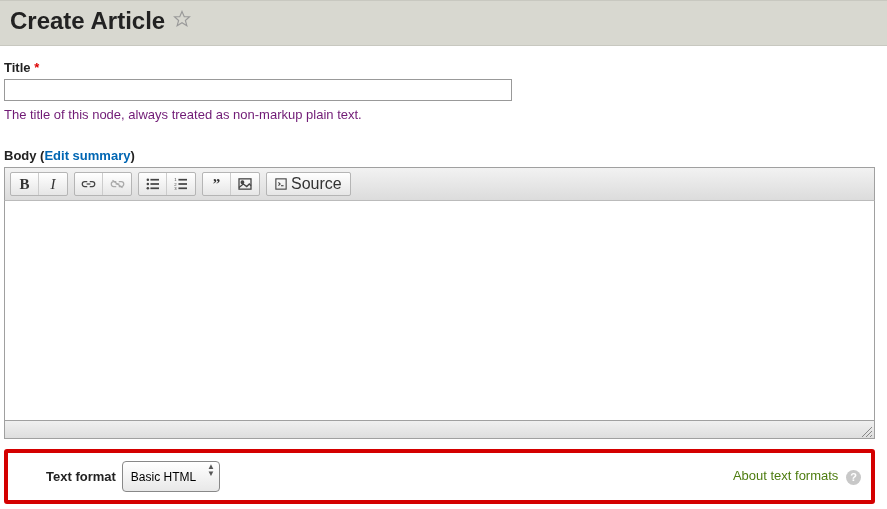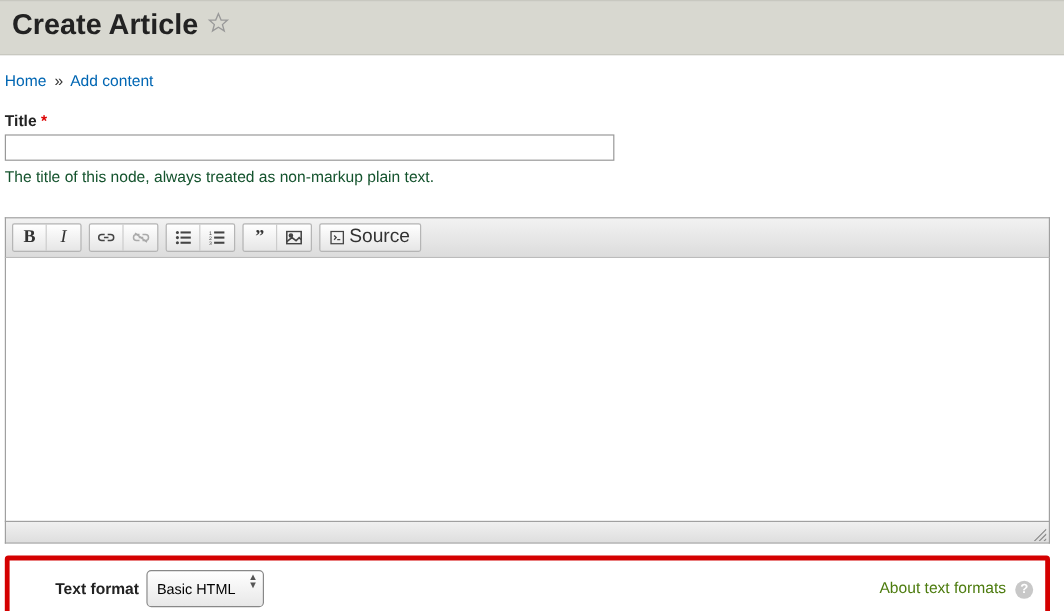--- a/index.html
+++ b/index.html
@@ -47,21 +47,21 @@
   .required { color: #d00; }
   .title-input {
     width: 508px;
     height: 22px;
     border: 1px solid #999;
     background: #fff;
     padding: 2px 4px;
     font-size: 13px;
   }
   .hint {
-    color: #14532d;
+    color: #701a75;
     margin-top: 6px;
     margin-bottom: 26px;
   }
   .summary-link { color: #0066b3; text-decoration: none; }
   .editor-wrap {
     margin-top: 4px;
   }
   .toolbar {
     border: 1px solid #a0a0a0;
     border-bottom: 1px solid #bbb;
@@ -168,32 +168,30 @@
   <h1 class="page-title">Create Article</h1>
   <span class="star-icon">
     <svg width="18" height="18" viewBox="0 0 24 24" fill="none" stroke="#999" stroke-width="1.5">
       <polygon points="12,2 15,9 22,9 16.5,14 18.5,21 12,17 5.5,21 7.5,14 2,9 9,9"></polygon>
     </svg>
   </span>
 </div>
 
 <div class="content">
 
-  <div class="breadcrumb">
-    <a href="#">Home</a>
-    <span class="sep">»</span>
-    <a href="#">Add content</a>
-  </div>
 
   <label class="field-label">
     <span>Title</span> <span class="required">*</span>
   </label>
   <input type="text" class="title-input" value="" style="">
   <div class="hint">The title of this node, always treated as non-markup plain text.</div>
 
+  <label class="field-label">
+    <span>Body</span> (<a href="#" class="summary-link">Edit summary</a>)
+  </label>
 
   <div class="editor-wrap">
     <div class="toolbar">
 
       <div class="tb-group">
         <div class="tb-btn bold-g">B</div>
         <div class="tb-btn italic-g">I</div>
       </div>
 
       <div class="tb-group">

